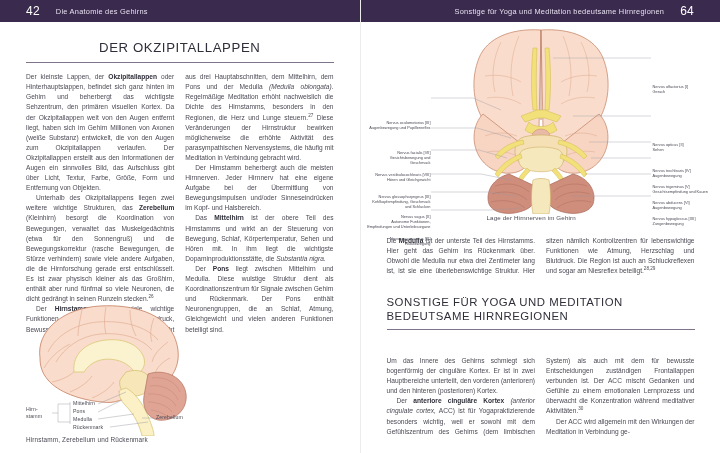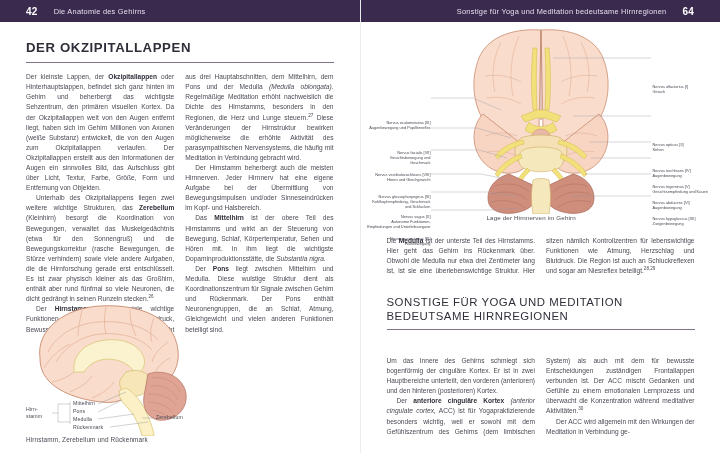--- a/index.html
+++ b/index.html
@@ -14,30 +14,30 @@
   .page.left{border-right:1px solid #ececec;}
 
   
   .headbar{
     height:22px;background:#3a2a4d;color:#f3eef7;
     display:flex;align-items:center;
     font-size:7.4px;letter-spacing:.25px;
   }
   .headbar.left{padding-left:26px;}
   .headbar.right{justify-content:flex-end;padding-right:26px;}
-  .folio{font-size:10px;font-weight:700;color:#ffffff;}
+  .folio{font-size:12px;font-weight:400;color:#ffffff;}
   .runtitle{color:#e6dff0;}
   .headbar.left .folio{margin-right:16px;}
   .headbar.right .folio{margin-left:16px;}
 
   
   .body{padding:18px 26px 0 26px;}
   h1.section{
-    font-size:13.2px;font-weight:700;letter-spacing:.6px;
-    color:#2f2f3a;margin:0 0 7px 0;line-height:1.15;
+    font-size:13.2px;font-weight:400;letter-spacing:.6px;
+    color:#2f2f3a;margin:0 0 7px 0;line-height:1.15;text-align:center;
   }
   .rule{height:1px;background:#3a2a4d;opacity:.65;margin-bottom:9px;}
 
   .cols{column-count:2;column-gap:11px;}
   p{
     margin:0;font-size:6.6px;line-height:10.1px;
     text-align:justify;hyphens:auto;color:#4a4a55;
   }
   p + p{text-indent:10px;}
   b{font-weight:700;color:#2f2f3a;}

